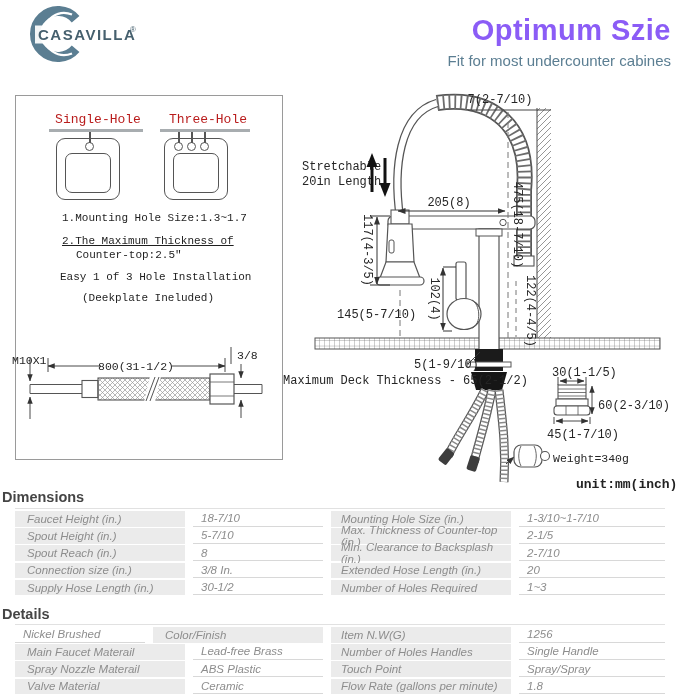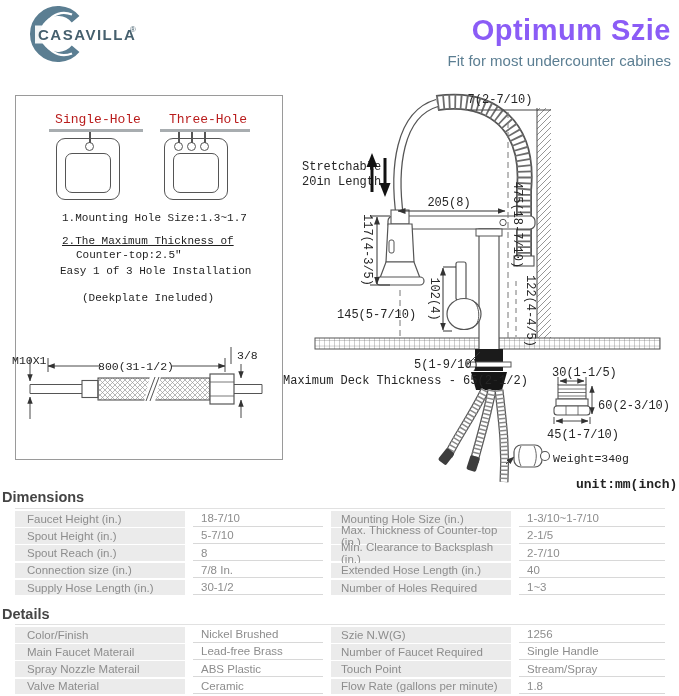--- a/index.html
+++ b/index.html
@@ -30,21 +30,21 @@
   
   .diagram-svg { position:absolute; left:0; top:85px; width:679px; height:410px; }
   .dimtext { font-family:"Liberation Mono","DejaVu Sans Mono",monospace; font-size:12px; fill:#252525; }
   .dimtext-sm { font-family:"Liberation Mono","DejaVu Sans Mono",monospace; font-size:11.5px; fill:#252525; }
 
   .unit-note { position:absolute; left:556px; top:477px; font-size:13px; font-weight:600; color:#222;margin-left:20px; }
 
   
   .sec-heading { position:absolute; left:2px; font-size:14.5px; font-weight:600; color:#454545; }
   .spec-table { position:absolute; left:15px; width:650px; border-top:1px solid #e1e1e1; padding-top:2px; }
-  .trow { display:flex; margin-bottom:1.6px; }
+  .trow { display:flex; margin-bottom:1.6px;font-style:italic; }
   .tcell { height:15.6px; display:flex; align-items:center; font-size:11.5px; color:#8d8d8d; }
   .tcell.l1 { width:170px; background:#ebebeb; padding-left:12px; margin-right:8px; }
   .tcell.v1 { width:130px; background:#fff; border-bottom:1px solid #d8d8d8; padding-left:8px; margin-right:8px; }
   .tcell.l2 { width:180px; background:#ebebeb; padding-left:10px; margin-right:8px; }
   .tcell.v2 { flex:1; background:#fff; border-bottom:1px solid #d8d8d8; padding-left:8px; }
 </style>
 </head>
 <body>
 
 <div class="stage">
@@ -79,21 +79,21 @@
     <div class="hole-link" style="left:188px; top:36px; height:11px;"></div>
     <div class="sink-outer" style="left:148px; top:42px;"></div>
     <div class="hole" style="left:158px; top:46px;"></div>
     <div class="hole" style="left:171px; top:46px;"></div>
     <div class="hole" style="left:184px; top:46px;"></div>
     <div class="sink-inner" style="left:157px; top:57px;"></div>
 
     <div class="note mono" style="left:46px; top:116px;">1.Mounting Hole Size:1.3~1.7</div>
     <div class="note mono" style="left:46px; top:139px;text-decoration:underline;">2.The Maximum Thickness of</div>
     <div class="note mono" style="left:60px; top:153px;">Counter-top:2.5"</div>
-    <div class="note mono" style="left:44px; top:169px;">Easy 1 of 3 Hole Installation</div>
+    <div class="note mono" style="left:44px; top:175px;">Easy 1 of 3 Hole Installation</div>
     <div class="note mono" style="left:66px; top:196px;">(Deekplate Ineluded)</div>
   </div>
 
   <svg class="diagram-svg" viewBox="0 85 679 410">
     <defs>
       <marker id="arr" viewBox="0 0 8 6" refX="7.5" refY="3" markerWidth="8" markerHeight="6" orient="auto-start-reverse">
         <path d="M0,0 L8,3 L0,6 z" fill="#333"></path>
       </marker>
       <pattern id="deckp" width="5" height="5.5" patternUnits="userSpaceOnUse">
         <path d="M5,0 V5.5 M0,5.5 H5" stroke="#777" stroke-width="0.7" fill="none"></path>
@@ -303,51 +303,51 @@
         <div class="tcell v2">2-1/5</div>
       </div>
       <div class="trow">
         <div class="tcell l1">Spout Reach (in.)</div>
         <div class="tcell v1">8</div>
         <div class="tcell l2">Min. Clearance to Backsplash (in.)</div>
         <div class="tcell v2">2-7/10</div>
       </div>
       <div class="trow">
         <div class="tcell l1">Connection size (in.)</div>
-        <div class="tcell v1">7/8 In.</div>
+        <div class="tcell v1">3/8 In.</div>
         <div class="tcell l2">Extended Hose Length (in.)</div>
-        <div class="tcell v2">40</div>
+        <div class="tcell v2">20</div>
       </div>
       <div class="trow">
         <div class="tcell l1">Supply Hose Length (in.)</div>
         <div class="tcell v1">30-1/2</div>
         <div class="tcell l2">Number of Holes Required</div>
         <div class="tcell v2">1~3</div>
       </div>
     </div>
 
   <div class="sec-heading" style="top:606px;">Details</div>
   <div class="spec-table" style="top:624px;" id="det-rows">
       <div class="trow">
+        <div class="tcell v1">Nickel Brushed</div>
         <div class="tcell l1">Color/Finish</div>
-        <div class="tcell v1">Nickel Brushed</div>
-        <div class="tcell l2">Szie N.W(G)</div>
+        <div class="tcell l2">Item N.W(G)</div>
         <div class="tcell v2">1256</div>
       </div>
       <div class="trow">
         <div class="tcell l1">Main Faucet Materail</div>
         <div class="tcell v1">Lead-free Brass</div>
-        <div class="tcell l2">Number of Faucet Required</div>
+        <div class="tcell l2">Number of Holes Handles</div>
         <div class="tcell v2">Single Handle</div>
       </div>
       <div class="trow">
         <div class="tcell l1">Spray Nozzle Materail</div>
         <div class="tcell v1">ABS Plastic</div>
         <div class="tcell l2">Touch Point</div>
-        <div class="tcell v2">Stream/Spray</div>
+        <div class="tcell v2">Spray/Spray</div>
       </div>
       <div class="trow">
         <div class="tcell l1">Valve Material</div>
         <div class="tcell v1">Ceramic</div>
         <div class="tcell l2">Flow Rate (gallons per minute)</div>
         <div class="tcell v2">1.8</div>
       </div>
     </div>
 
 </div>

